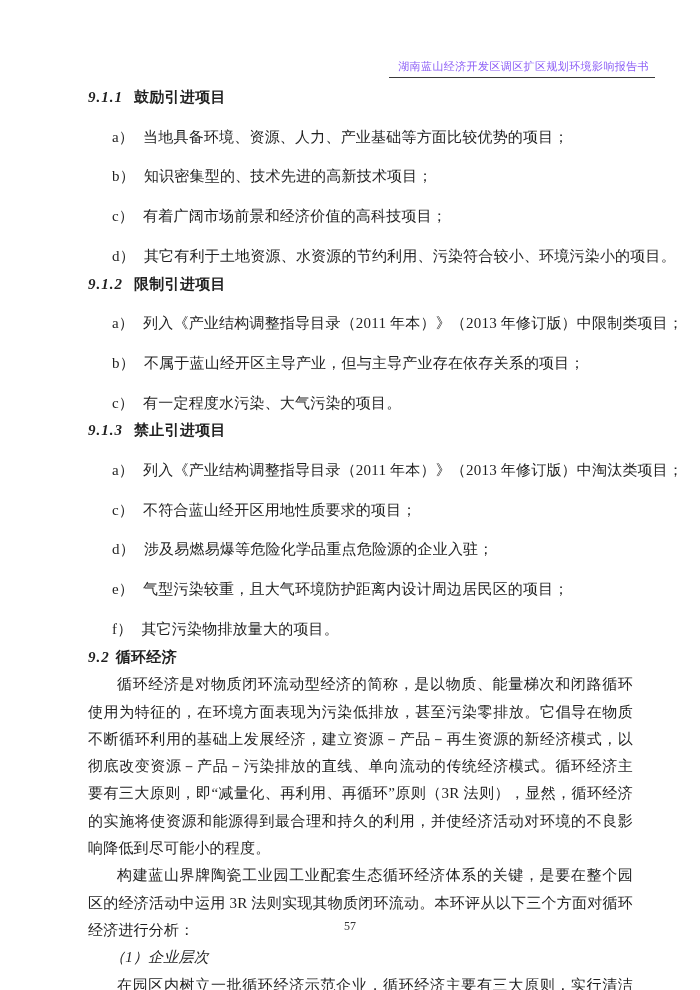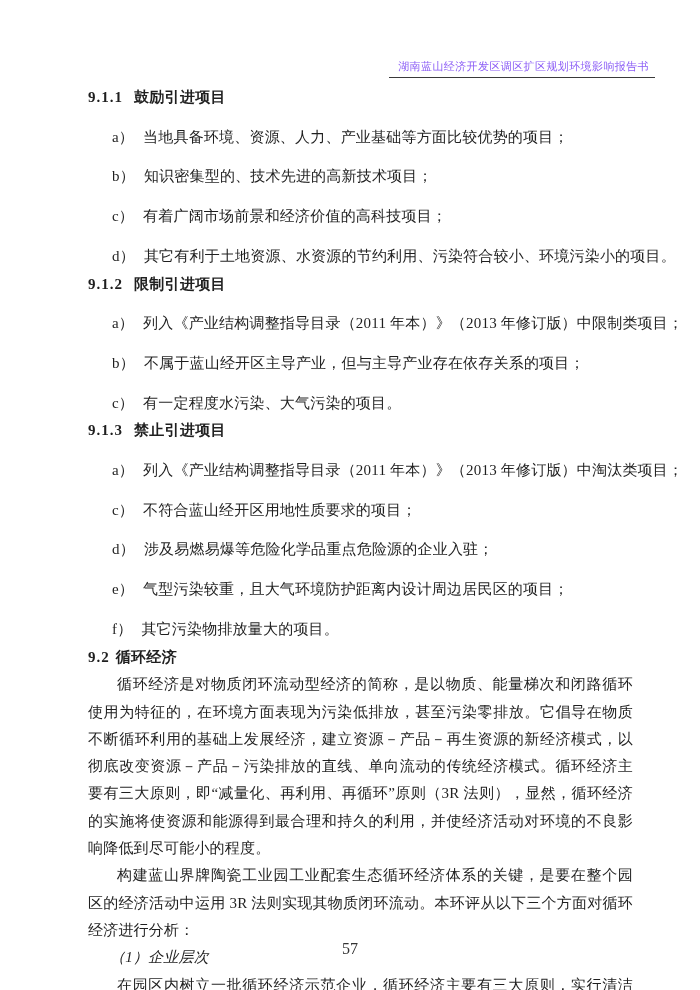--- a/index.html
+++ b/index.html
@@ -30,21 +30,21 @@
     left: 88px; top: 84px;
     width: 545px;
     font-size: 15px;
   }
   .sec-heading {
     line-height: 27.7px;
     font-weight: bold;
     letter-spacing: 0.3px;
     white-space: nowrap;
   }
-  .sec-num { margin-right: 11px; letter-spacing: 1px; }
+  .sec-num { margin-right: 11px; letter-spacing: 1px; font-style: italic; }
   .sec-num.short { margin-right: 6px; }
   .list-item {
     line-height: 27.7px;
     padding-left: 24px;
     letter-spacing: 0.2px;
     white-space: nowrap;
     margin-top: 12px;
   }
   .item-label { margin-right: 9px; }
   .para {
@@ -55,24 +55,24 @@
     letter-spacing: 0.2px;
   }
   .sub-heading {
     line-height: 27.3px;
     text-indent: 22px;
     letter-spacing: 0.2px;
     font-style: italic;
   }
   .page-footer {
     position: absolute;
-    bottom: 32px; left: 0;
+    bottom: 56px; left: 0;
     width: 100%;
     text-align: center;
-    font-size: 16px;
+    font-size: 12px;
     color: #333;
   }
 </style>
 </head>
 <body>
 
 <div class="page">
 
   <div class="running-header">湖南蓝山经济开发区调区扩区规划环境影响报告书</div>
 

